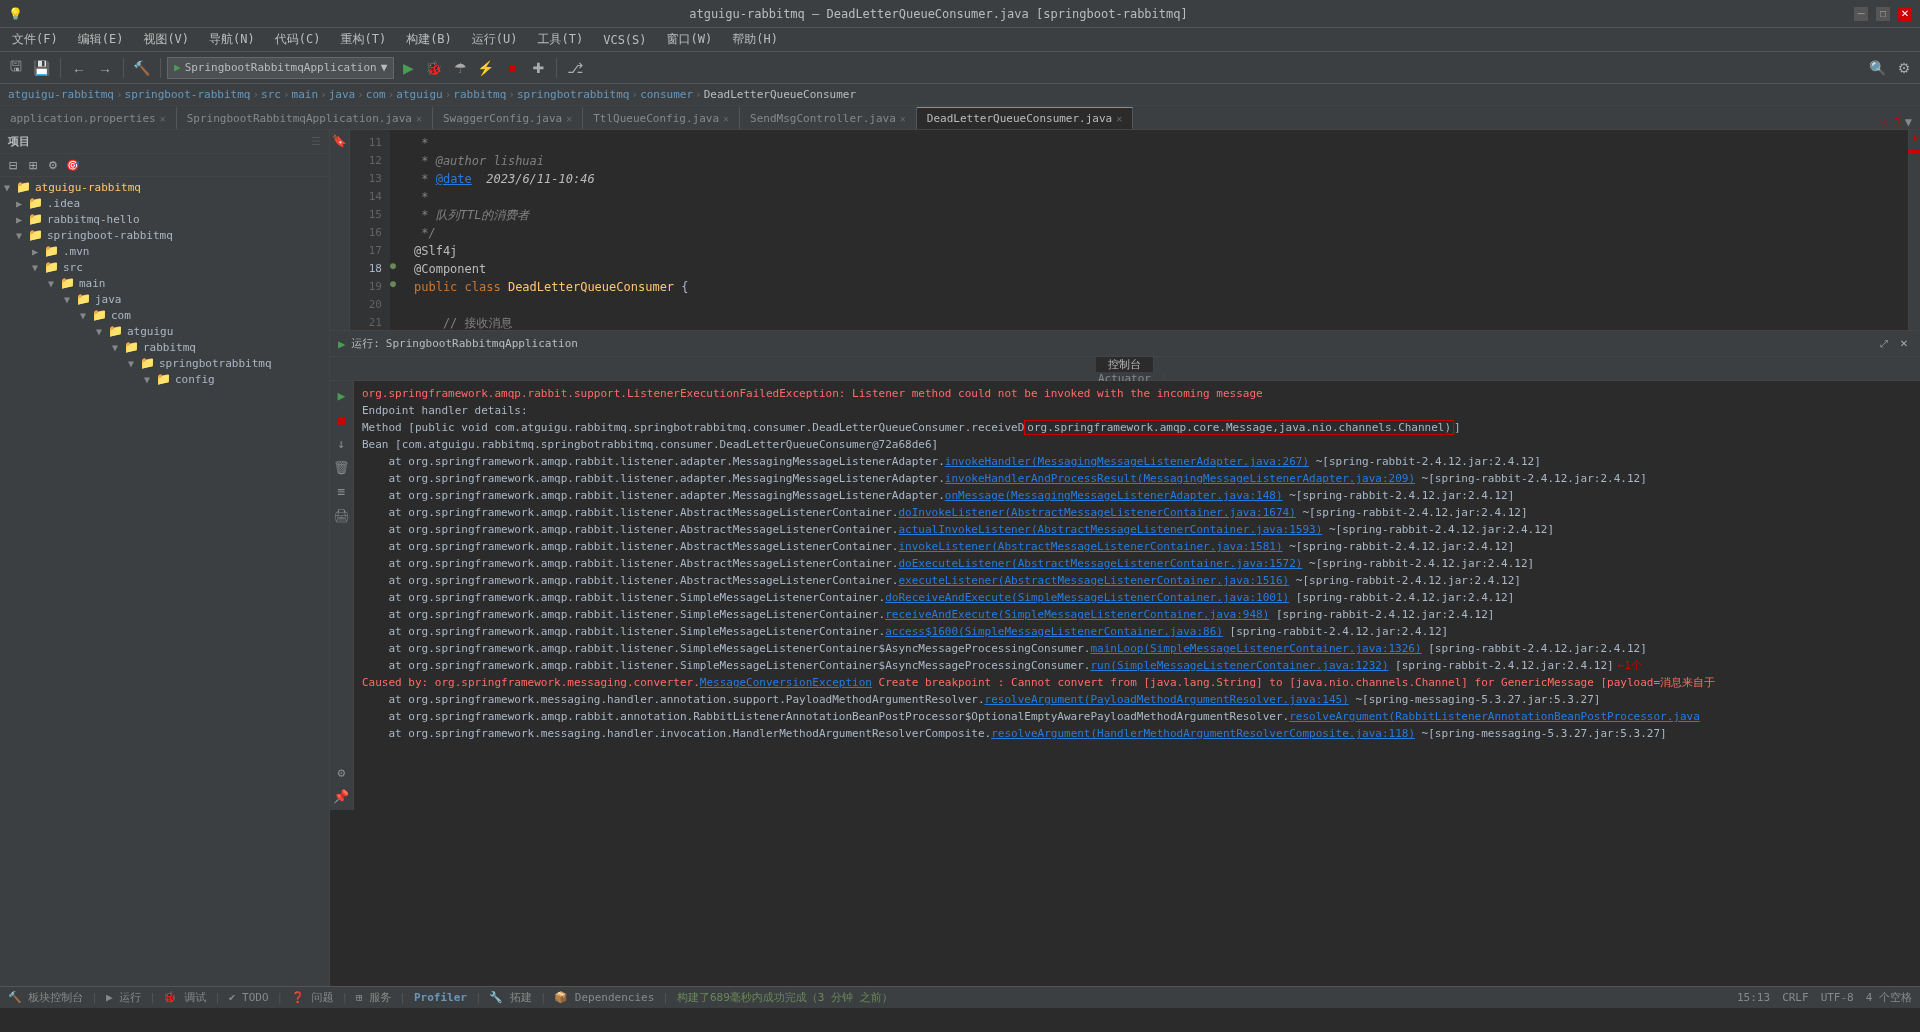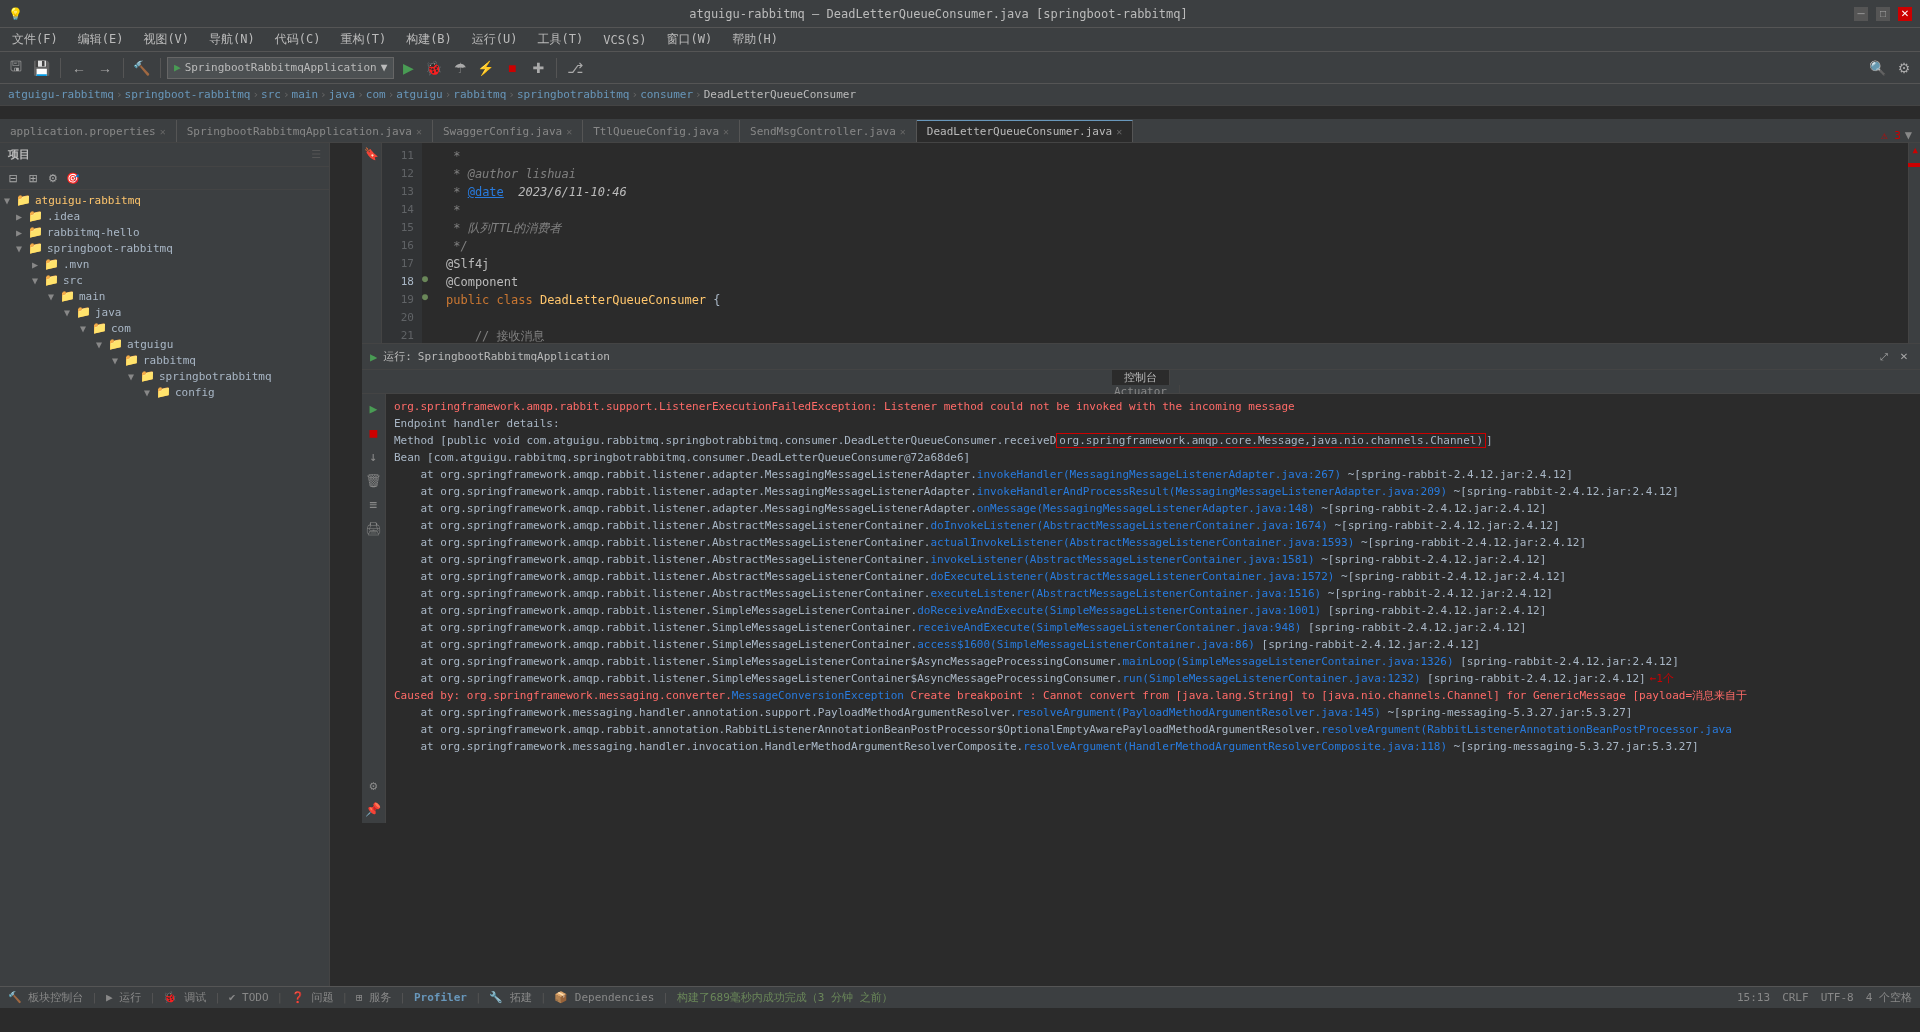--- a/index.html
+++ b/index.html
@@ -83,21 +83,20 @@
 
     
     #file-tabs {
       background: #3c3f41;
       height: 24px;
       display: flex;
       align-items: flex-end;
       padding: 0;
       border-bottom: 1px solid #444;
       overflow: hidden;
-      margin-top: 13px;
     }
     .file-tab {
       height: 22px;
       padding: 0 10px;
       display: flex;
       align-items: center;
       gap: 4px;
       font-size: 11px;
       color: #888;
       background: #3c3f41;
@@ -210,21 +209,21 @@
     #console-content {
       flex: 1;
       overflow: auto;
       padding: 4px 8px;
       font-size: 11px;
       line-height: 17px;
       color: #a9b7c6;
       background: #2b2b2b;
     }
     .console-error { color: #ff6b68; }
-    .console-link { color: #287bde; cursor: pointer; }
+    .console-link { color: #287bde; text-decoration: underline; cursor: pointer; }
     .console-highlight { border: 1px solid #cc0000; padding: 0 2px; }
 
     
     #status-bar {
       background: #3c3f41;
       height: 22px;
       display: flex;
       align-items: center;
       padding: 0 8px;
       font-size: 11px;
@@ -380,21 +379,21 @@
     <div class="file-tab active">
       <span>DeadLetterQueueConsumer.java</span>
       <span class="close-icon">✕</span>
     </div>
     <div style="margin-left:auto; display:flex; align-items:center; padding: 0 8px; gap: 4px;">
       <span style="color:#cc0000; font-size: 11px;">⚠ 3</span>
       <span style="color:#888;">▼</span>
     </div>
   </div>
 
-  <div style="display:flex; flex:1; overflow:hidden;gap:32px;">
+  <div style="display:flex; flex:1; overflow:hidden;">
 
     <div id="sidebar">
       <div id="sidebar-header">
         <span style="font-weight:bold;">项目</span>
         <span style="color:#555; margin-left:auto;">☰</span>
       </div>
       <div id="sidebar-toolbar">
         <button class="tb-btn" style="width:18px;height:18px;font-size:11px;">⊟</button>
         <button class="tb-btn" style="width:18px;height:18px;font-size:11px;">⊞</button>
         <button class="tb-btn" style="width:18px;height:18px;font-size:11px;">⚙</button>

